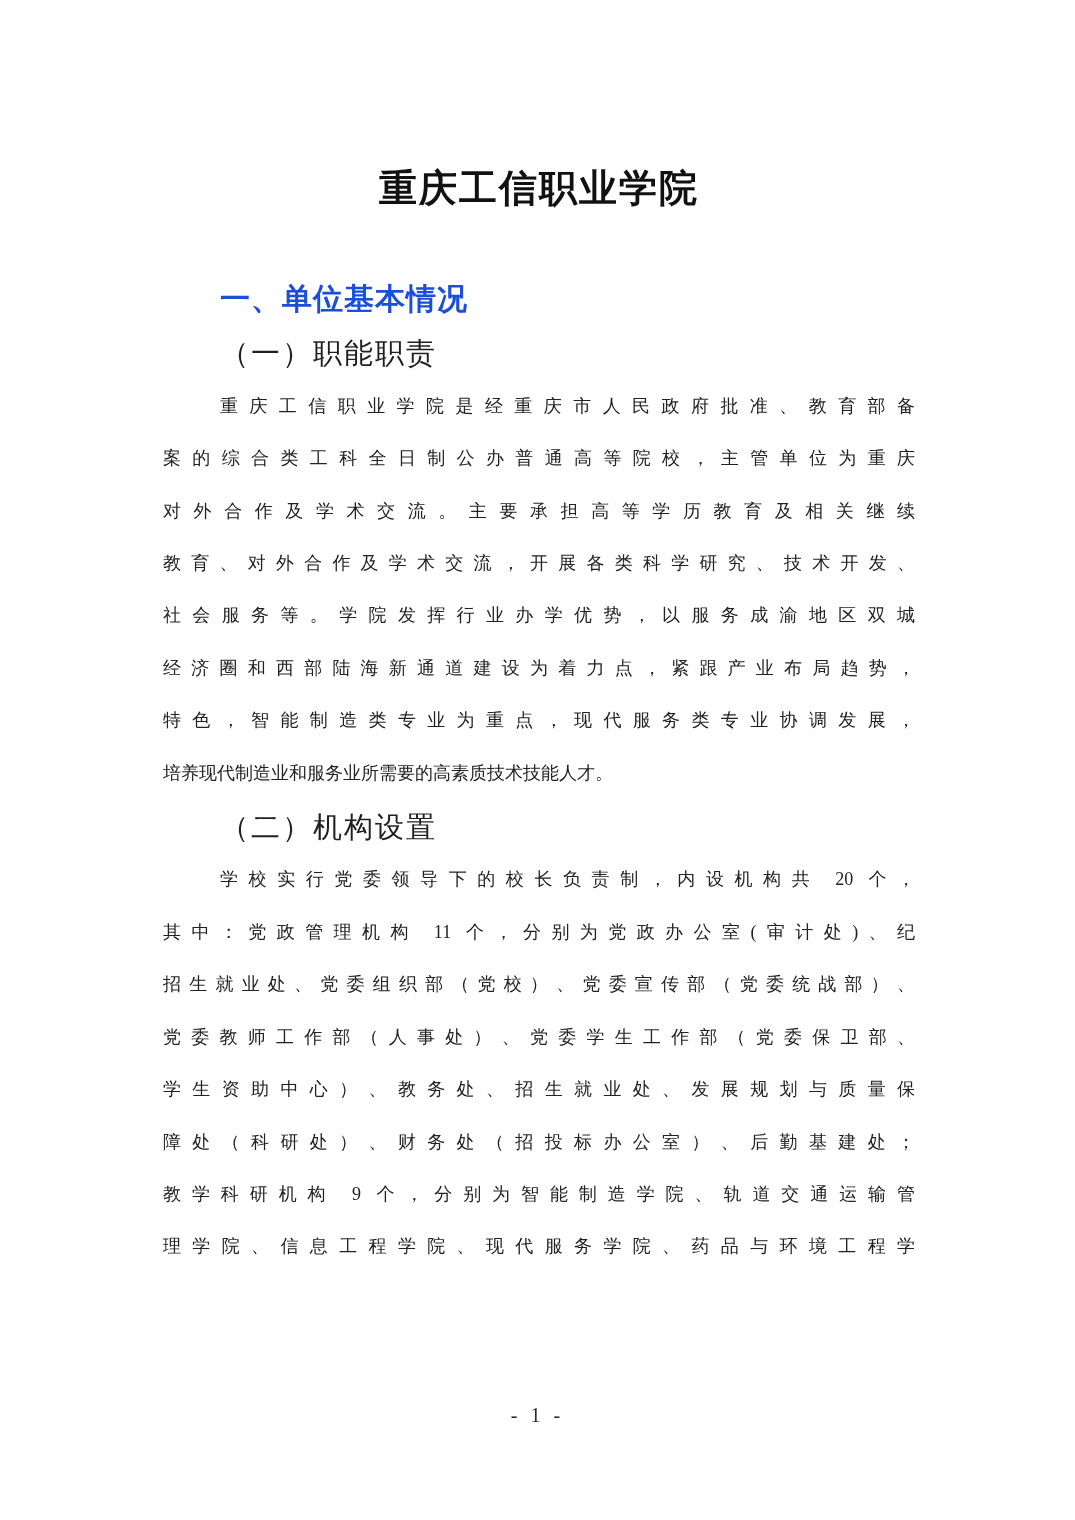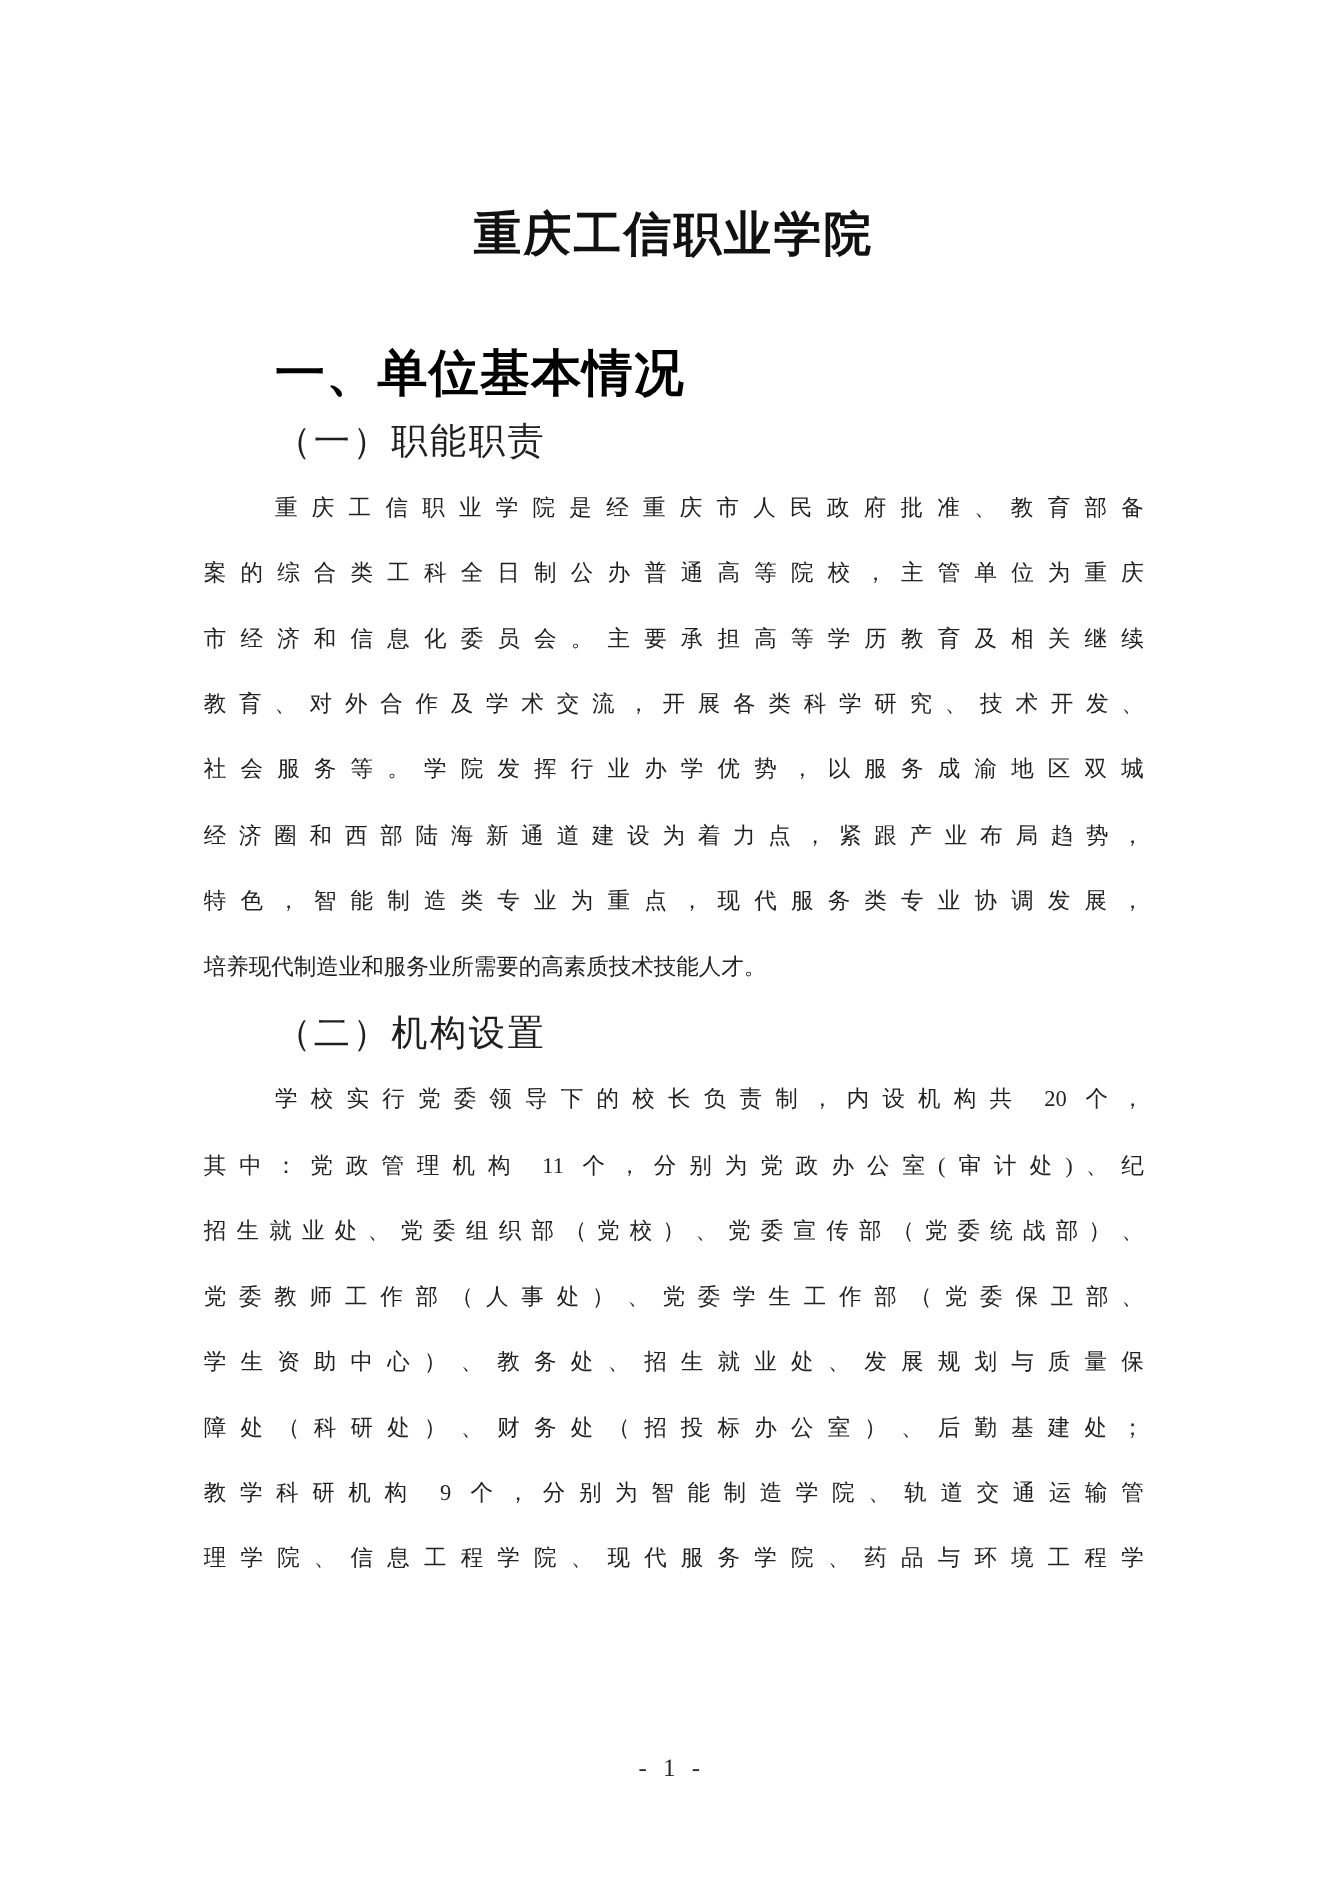--- a/index.html
+++ b/index.html
@@ -32,25 +32,25 @@
     letter-spacing: 2px;
     color: #111111;
   }
   .doc-title.first {
     padding-top: 130px;
   }
   .section-heading {
     margin: 56px 0 0 0;
     font-family: "Liberation Sans", "DejaVu Sans", sans-serif;
     font-weight: 700;
-    font-size: 40px;
+    font-size: 30px;
     line-height: 52.4px;
     padding-left: 57px;
     letter-spacing: 1px;
-    color: #000000;
+    color: #1d4ed8;
   }
   .subsection-heading {
     margin: 2px 0 0 0;
     font-family: "Liberation Serif", "DejaVu Serif", serif;
     font-weight: 500;
     font-size: 29px;
     line-height: 52.4px;
     padding-left: 57px;
     letter-spacing: 2px;
     color: #1f1f1f;
@@ -93,21 +93,21 @@
 
     <h1 class="doc-title first">重庆工信职业学院</h1>
 
     <h2 class="section-heading">一、单位基本情况</h2>
 
     <h3 class="subsection-heading">（一）职能职责</h3>
 
     <div class="paragraph">
       <div class="line indent">重庆工信职业学院是经重庆市人民政府批准、教育部备</div>
       <div class="line">案的综合类工科全日制公办普通高等院校，主管单位为重庆</div>
-      <div class="line">市经济和信息化委员会。主要承担高等学历教育及相关继续</div>
+      <div class="line">对外合作及学术交流。主要承担高等学历教育及相关继续</div>
       <div class="line">教育、对外合作及学术交流，开展各类科学研究、技术开发、</div>
       <div class="line">社会服务等。学院发挥行业办学优势，以服务成渝地区双城</div>
       <div class="line">经济圈和西部陆海新通道建设为着力点，紧跟产业布局趋势，</div>
       <div class="line">特色，智能制造类专业为重点，现代服务类专业协调发展，</div>
       <div class="line para-end">培养现代制造业和服务业所需要的高素质技术技能人才。</div>
     </div>
 
     <h3 class="subsection-heading">（二）机构设置</h3>
 
     <div class="paragraph">

